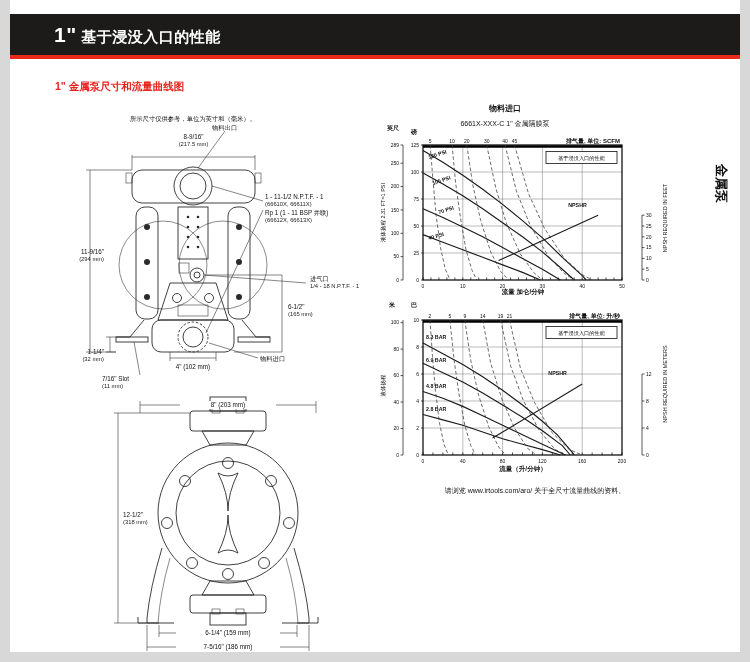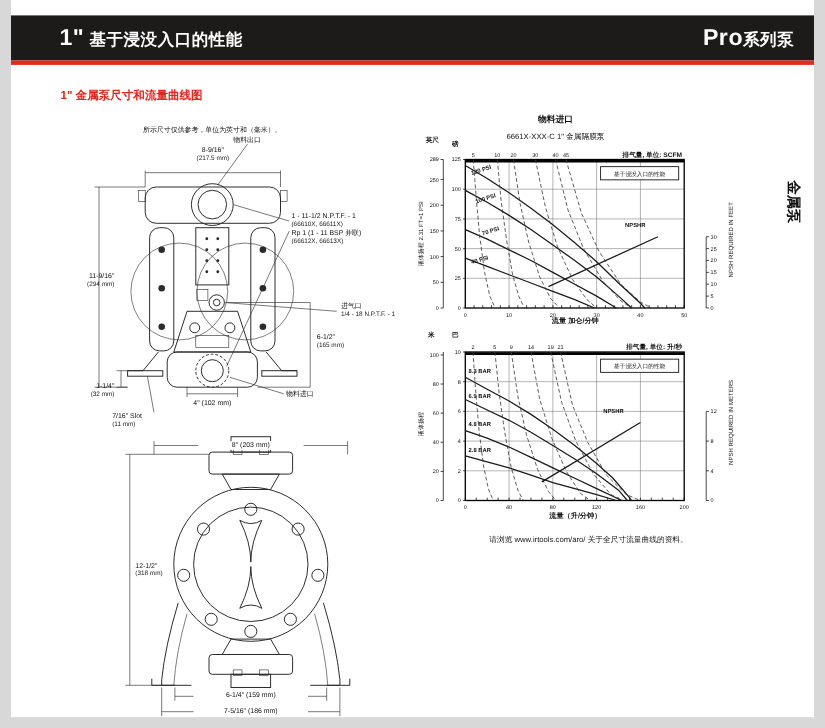--- a/index.html
+++ b/index.html
@@ -44,21 +44,20 @@
 .dsh{stroke-dasharray:2.5,1.8}
 .wbg{background:#fff;padding:0 2px}
 </style>
 </head>
 <body>
 
 <div class="page">
 
   <div class="hdr">
     <div class="hdr-left"><span class="big">1"</span> <span>基于浸没入口的性能</span></div>
-    <div class="hdr-right"><span class="big">Pro</span><span>系列泵</span></div>
   </div>
   <div class="redbar"></div>
   <div class="sectitle">1" 金属泵尺寸和流量曲线图</div>
 
   <div class="side-tab">
       <span>金属泵</span>
     </div>
 
   <div class="abs" style="left:50px;top:115px;width:330px;height:300px">
     <div class="lbl" style="left:70px;top:0">所示尺寸仅供参考，单位为英寸和（毫米）。</div>

